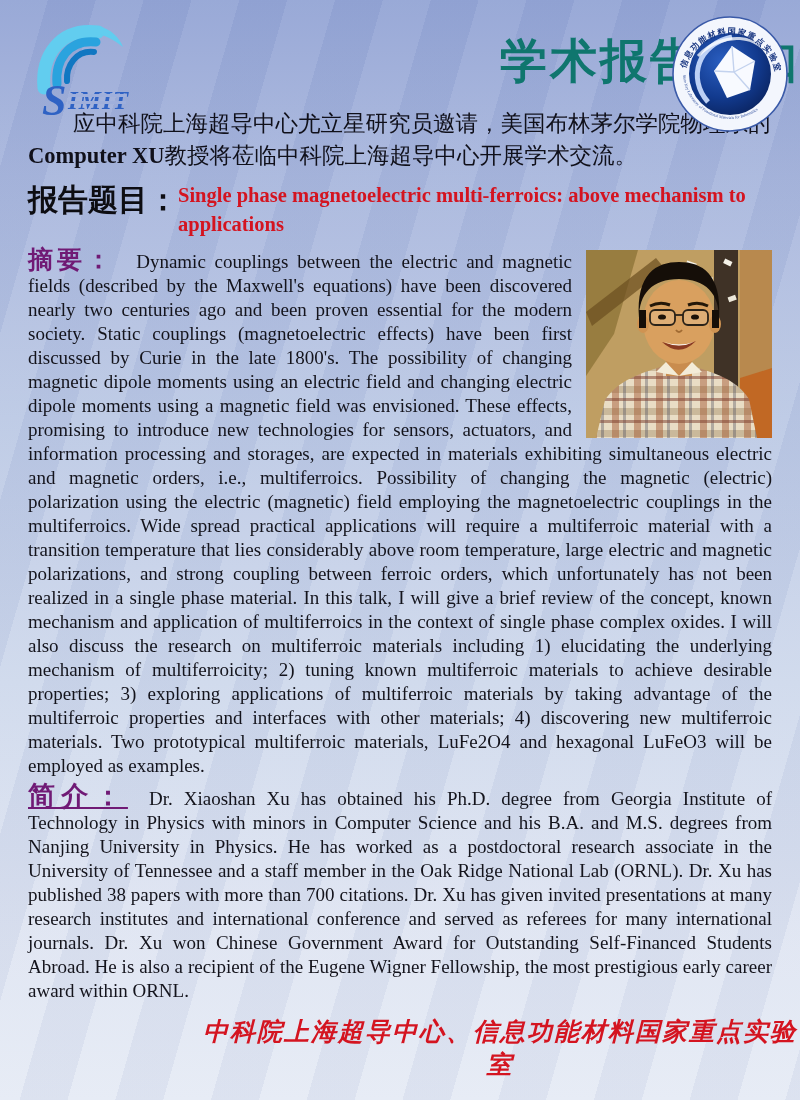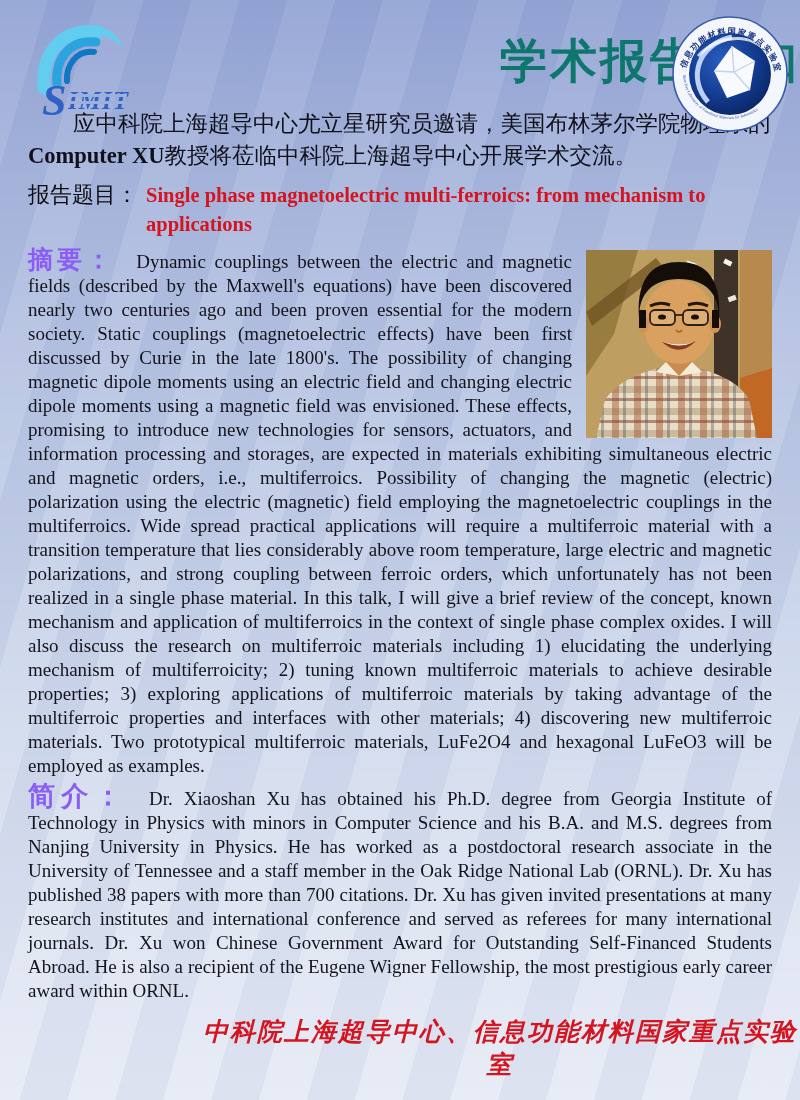--- a/index.html
+++ b/index.html
@@ -29,33 +29,33 @@
     font-size:22.5px; line-height:1.42; color:#10101a;
     text-indent:2em; font-weight:500;
   }
   .intro b { font-weight:700; }
 
   
   .info-rows { margin:0 28px; }
   .info-row { display:flex; align-items:flex-start; margin-bottom:9px; }
   .info-label {
     flex:0 0 118px; font-family:"Liberation Sans", sans-serif;
-    font-weight:400; font-size:22px; line-height:1.32; color:#0d0d12; white-space:nowrap;
+    font-weight:700; font-size:30px; line-height:1.32; color:#0d0d12; white-space:nowrap;
   }
   .info-value {
     font-weight:700; font-size:20.5px; line-height:1.42; color:#d41420; padding-top:1px;
   }
 
   
   .section {
     margin:6px 28px 0 28px;
     font-size:19px; line-height:24px; color:#14141c; text-align:justify;
   }
-  .sec-label { font-weight:700; font-size:25px; color:#8b5cf6; margin-right:21px; }
-  .bio-label { font-size:27px; }
+  .sec-label { font-weight:700; font-size:25px; color:#701a75; margin-right:21px; }
+  .bio-label { font-size:27px;text-decoration:underline; }
   .photo-wrap { float:right; width:186px; height:188px; margin:2px 0 4px 14px; }
   .photo-wrap svg { display:block; }
 
   
   .footer {
     margin-top:12px; padding-left:200px; text-align:center;
     font-weight:700; font-style:italic; font-size:25px; color:#d41420;
     letter-spacing:2px;
   }
 </style>
@@ -105,21 +105,21 @@
         </text>
       </svg>
     </div>
   </div>
 
   <p class="intro"><span>应中科院上海超导中心尤立星研究员邀请，美国布林茅尔学院物理系的 </span><b>Computer XU</b><span>教授将莅临中科院上海超导中心开展学术交流。</span></p>
 
   <div class="info-rows">
     <div class="info-row">
       <span class="info-label">报告题目：</span>
-      <span class="info-value">Single phase magnetoelectric multi-ferroics: from mechanism to applications</span>
+      <span class="info-value">Single phase magnetoelectric multi-ferroics: above mechanism to applications</span>
     </div>
   </div>
 
   <div class="section abstract">
     <span class="photo-wrap">
       <svg width="186" height="188" viewBox="0 0 186 188">
         <defs>
           <pattern id="plaid" width="22" height="22" patternUnits="userSpaceOnUse">
             <rect width="22" height="22" fill="#e9ddc5"></rect>
             <rect y="4" width="22" height="7" fill="#b09a78" opacity="0.55"></rect>

